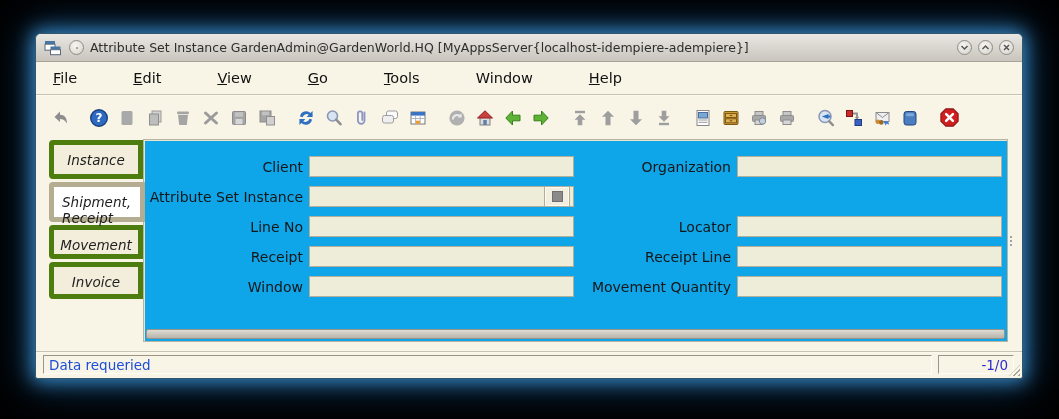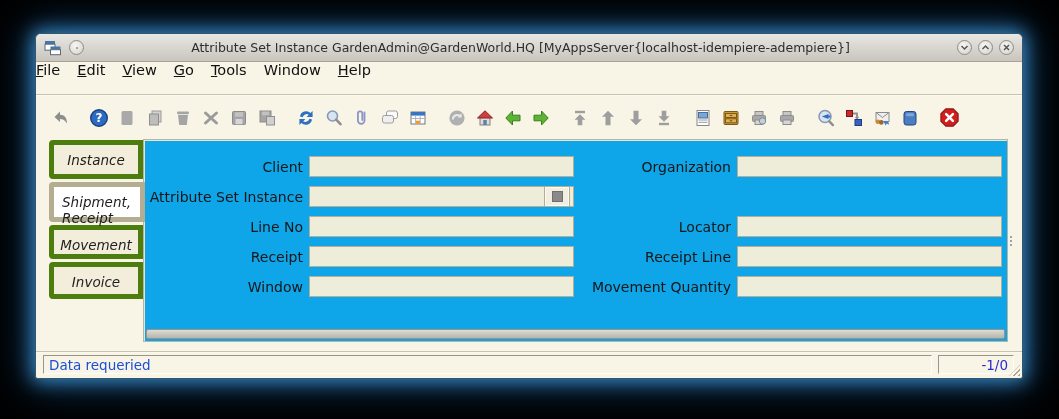--- a/index.html
+++ b/index.html
@@ -19,25 +19,25 @@
     background:linear-gradient(#e9e7e3,#c9c5bd);
     border-bottom:1px solid #a8a49c;border-radius:5px 5px 0 0;
   }
   .titlebar .wicon{width:19px;height:16px;display:flex;align-items:center;cursor:pointer;}
   .titlebar .circlebtn{
     width:15px;height:15px;border-radius:50%;border:1px solid #8e8c86;
     background:radial-gradient(circle at 40% 35%,#f7f6f3,#d4d1c9);
     display:flex;align-items:center;justify-content:center;box-sizing:border-box;
   }
   .titlebar .dot{width:2px;height:2px;border-radius:50%;background:#8e8c86;}
-  .title-text{flex:1;text-align:center;font-size:12.5px;color:#2e2e2e;white-space:nowrap;overflow:hidden;}
+  .title-text{flex:1;font-size:12.5px;color:#2e2e2e;white-space:nowrap;overflow:hidden;}
   .winctrl{display:flex;gap:6px;}
   .winctrl .circlebtn svg{display:block;}
   
-  .menubar{height:32px;display:flex;align-items:flex-start;background:#f8f4e6;}
+  .menubar{height:32px;display:flex;align-items:center;padding-left:17px;background:#f8f4e6;gap:39px;}
   .menu-item{font-size:14.5px;color:#111;margin-right:17px;cursor:default;}
   .menu-item .mn{text-decoration:underline;}
   .menusep{height:0;border-top:1px solid #c7c3b2;border-bottom:1px solid #fdfaee;}
   
   .toolbar{height:43px;display:flex;align-items:center;padding-left:10px;background:#f8f4e6;}
   .tb{width:26px;height:26px;margin:0 1px;display:flex;align-items:center;justify-content:center;border-radius:3px;cursor:pointer;}
   .tbgap{width:11px;flex:0 0 auto;}
   .tb svg{display:block;}
   
   .main{position:absolute;top:104px;left:0;right:0;height:216px;background:#f8f4e6;}

